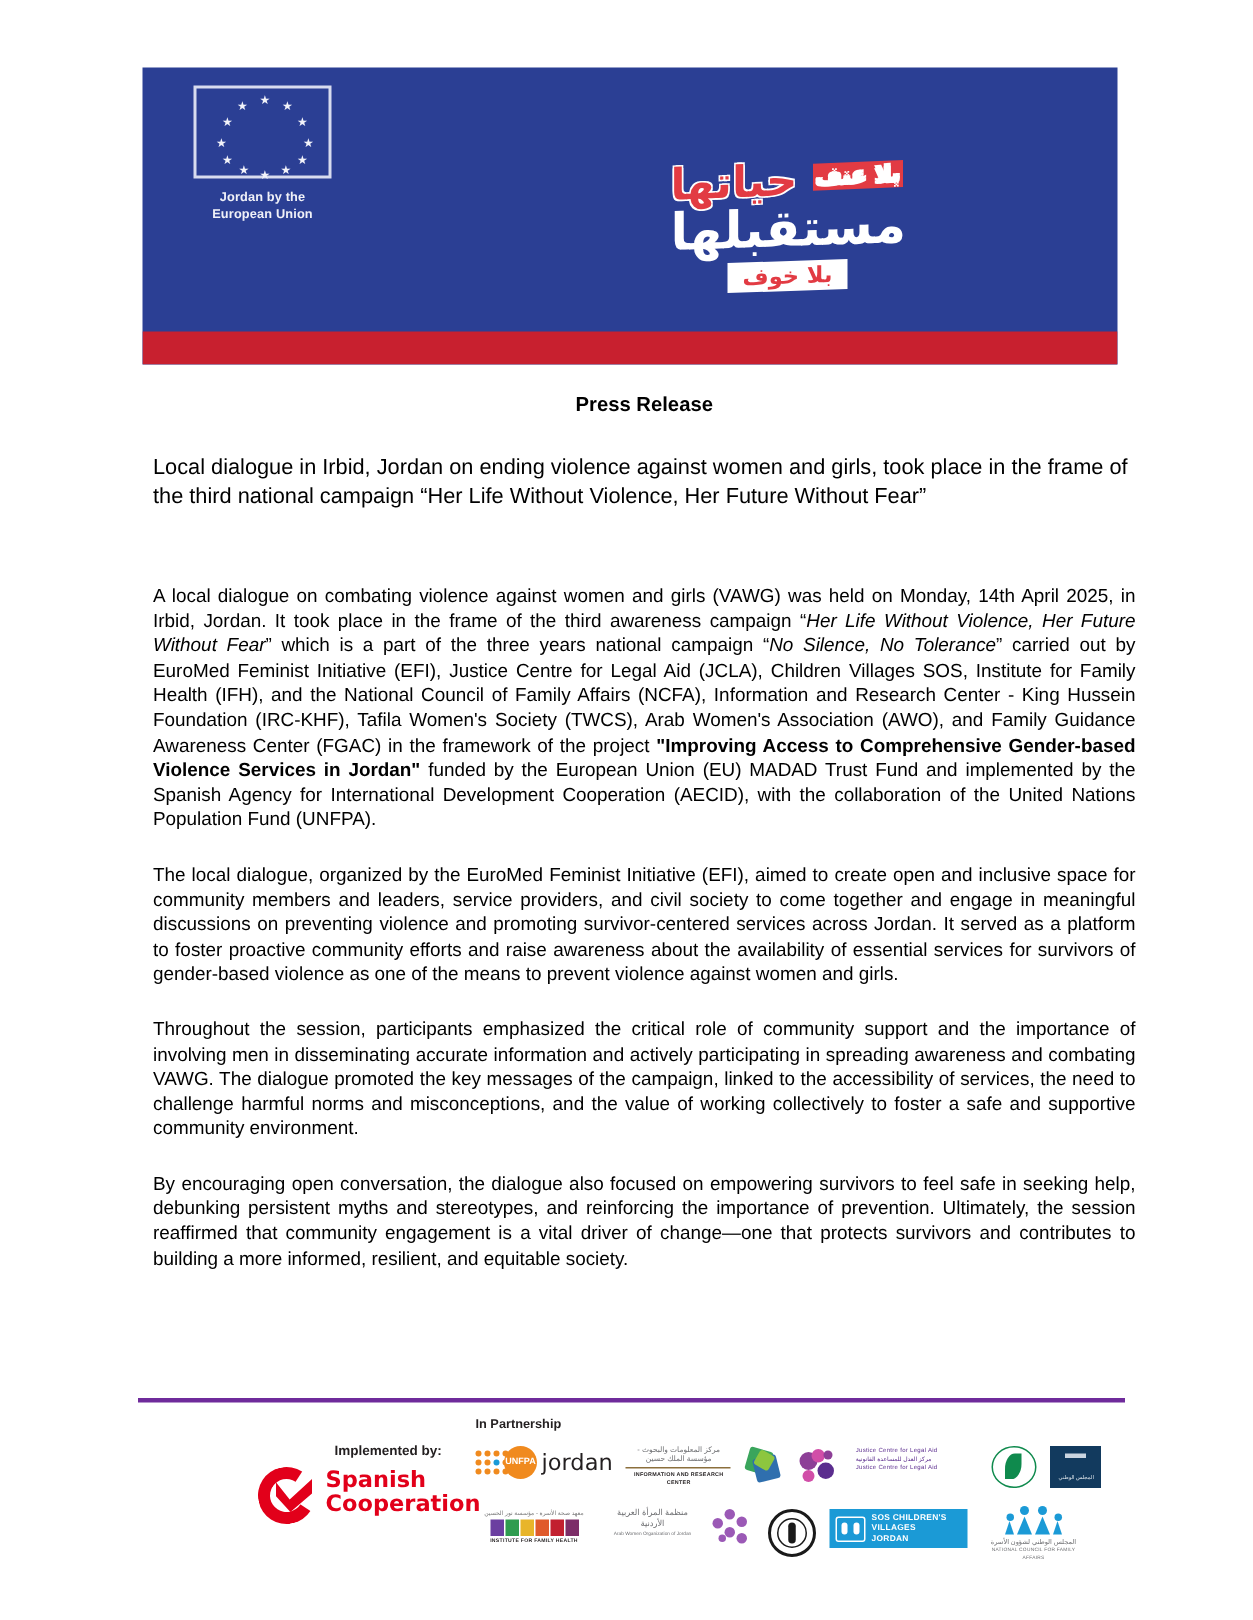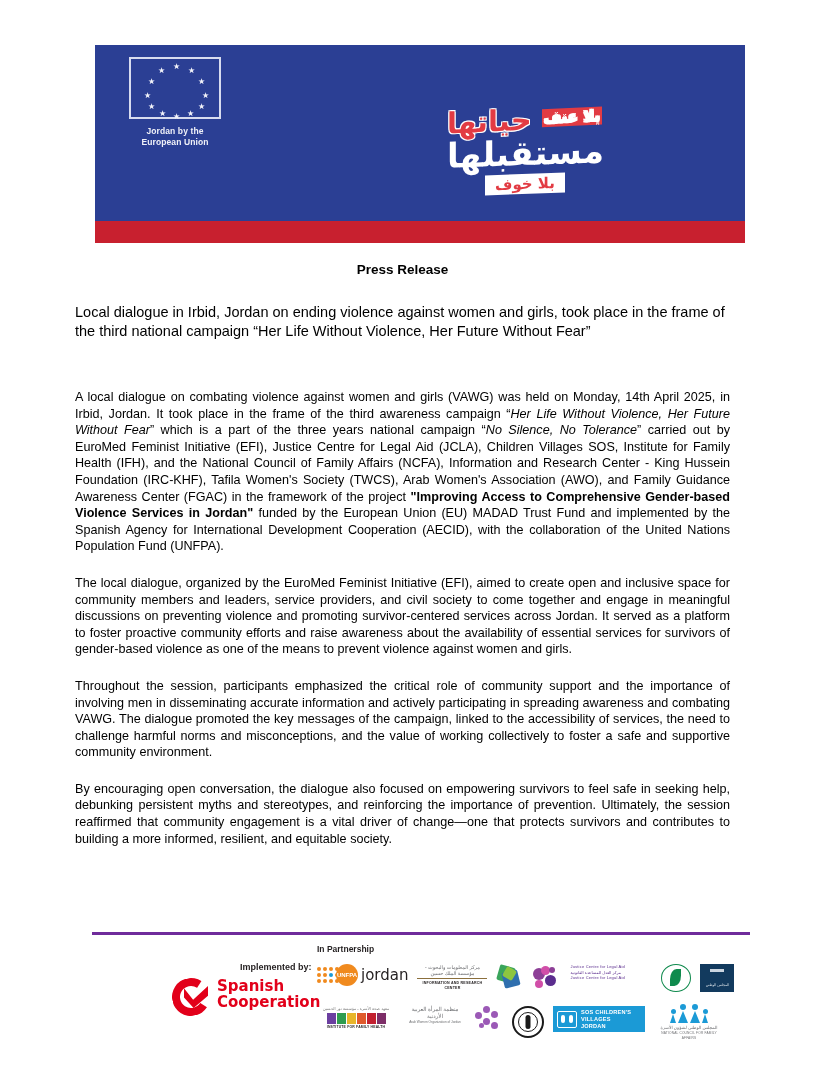--- a/index.html
+++ b/index.html
@@ -125,21 +125,21 @@
     color: #e23b43;
     background: #ffffff;
     padding: 1px 10px;
     transform: skewY(-2deg);
     margin-top: 1px;
   }
 
   
   .doc {
     position: absolute;
-    left: 75px;
+    left: 102px;
     top: 262px;
     width: 655px;
   }
   .press-release-heading {
     text-align: center;
     font-size: 13.5px;
     font-weight: bold;
     margin: 0 0 26px 0;
   }
   .doc-title {
@@ -183,21 +183,21 @@
   .impl-block {
     position: absolute;
     left: 80px;
     top: 18px;
     width: 230px;
   }
   .impl-label {
     font-size: 9px;
     font-weight: bold;
     color: #231f20;
-    margin-left: 24px;
+    margin-left: 7px;
     margin-bottom: 6px;
     padding-left: 44px;
   }
   .spanish-coop {
     display: flex;
     align-items: flex-start;
     gap: 7px;
   }
   .sc-mark {
     width: 38px;

